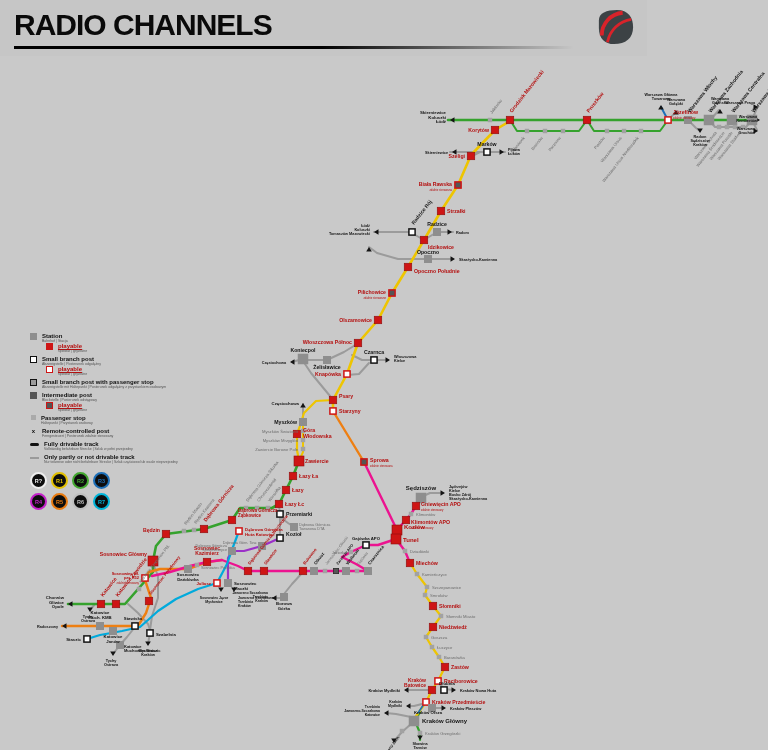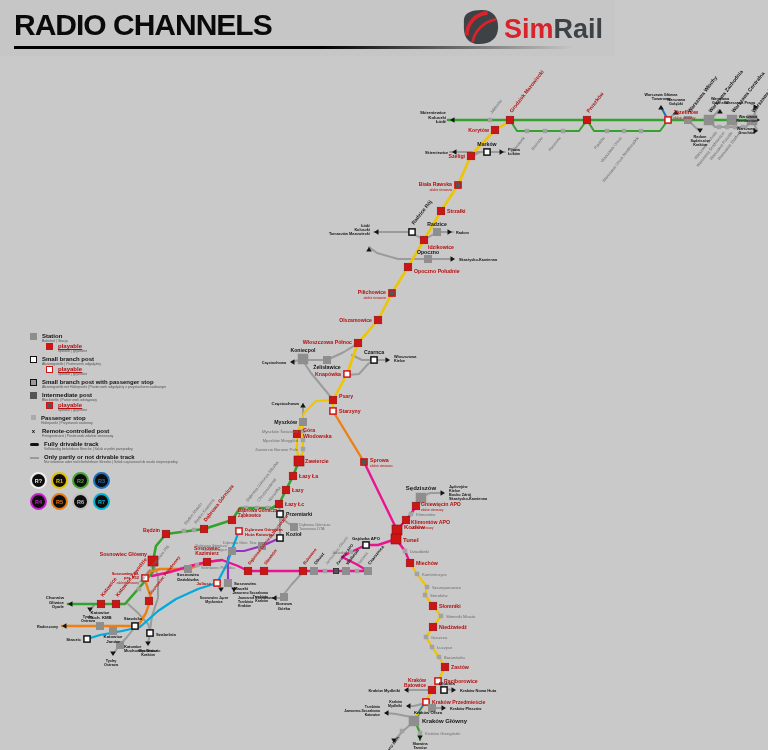--- a/index.html
+++ b/index.html
@@ -1,19 +1,19 @@
 <!DOCTYPE html>
 <html><head>
 <meta charset="utf-8">
 <style>
   html,body{margin:0;padding:0;}
   .page{position:relative;width:768px;height:750px;background:#c9c9c9;overflow:hidden;
         font-family:"Liberation Sans",sans-serif;}
   
-  .hdr{position:absolute;left:0;top:0;width:615px;height:56px;background:#c6c6c6;}
+  .hdr{position:absolute;left:0;top:0;width:615px;height:56px;background:#c6c6c6;padding-left:32px;}
   .title{position:absolute;left:14px;top:8px;font-size:30px;font-weight:900;letter-spacing:-1px;color:#0a0a0a;}
   .title-bar{position:absolute;left:14px;top:46px;width:560px;height:3px;
              background:linear-gradient(to right,#000 55%,rgba(0,0,0,0));}
   .logo{position:absolute;right:12px;top:8px;display:flex;align-items:center;gap:4px;}
   .logo-text{font-size:27px;font-weight:700;}
   .logo-sim{color:#d8232a;}
   .logo-rail{color:#3c4245;}
   
   .legend{position:absolute;left:30px;top:333px;width:200px;}
   .lg-item{margin-bottom:3px;}
@@ -47,21 +47,20 @@
     <div class="title">RADIO CHANNELS</div>
     <div class="title-bar"></div>
     <div class="logo">
       <span>
         <svg width="38" height="38" viewBox="0 0 40 40">
           <path d="M21 2 C33 2 38 10 38 20 C38 32 30 38 18 38 C8 38 2 32 2 21 L2 13 C2 5 10 2 21 2 Z" fill="#3c4245"></path>
           <path d="M5 29 A24 24 0 0 1 27 5" stroke="#d8232a" stroke-width="4" fill="none"></path>
           <path d="M11 36 A30 30 0 0 1 36 12" stroke="#d8232a" stroke-width="3" fill="none"></path>
         </svg>
       </span>
-      <span class="logo-text"><span class="logo-sim">Sim</span><span class="logo-rail">Rail</span></span>
     </div>
   </div>
 
   <svg id="map" width="768" height="750" viewBox="0 0 768 750" style="position:absolute;left:0;top:0;">
       <polyline points="450,152 505,152" fill="none" stroke="#9b9b9b" stroke-width="2" stroke-linejoin="round" stroke-linecap="round"></polyline>
       <polyline points="480,152 472,156" fill="none" stroke="#9b9b9b" stroke-width="2" stroke-linejoin="round" stroke-linecap="round"></polyline>
       <polyline points="374,232 410,232 424,240 437,232 453,232" fill="none" stroke="#9b9b9b" stroke-width="2" stroke-linejoin="round" stroke-linecap="round"></polyline>
       <polyline points="369,247 377,253 398,259 453,259" fill="none" stroke="#9b9b9b" stroke-width="2" stroke-linejoin="round" stroke-linecap="round"></polyline>
       <polyline points="292,362 299,360 327,360 344,352 357,344" fill="none" stroke="#9b9b9b" stroke-width="2" stroke-linejoin="round" stroke-linecap="round"></polyline>
       <polyline points="303,361 311,373 330,396 333,402" fill="none" stroke="#9b9b9b" stroke-width="2" stroke-linejoin="round" stroke-linecap="round"></polyline>

